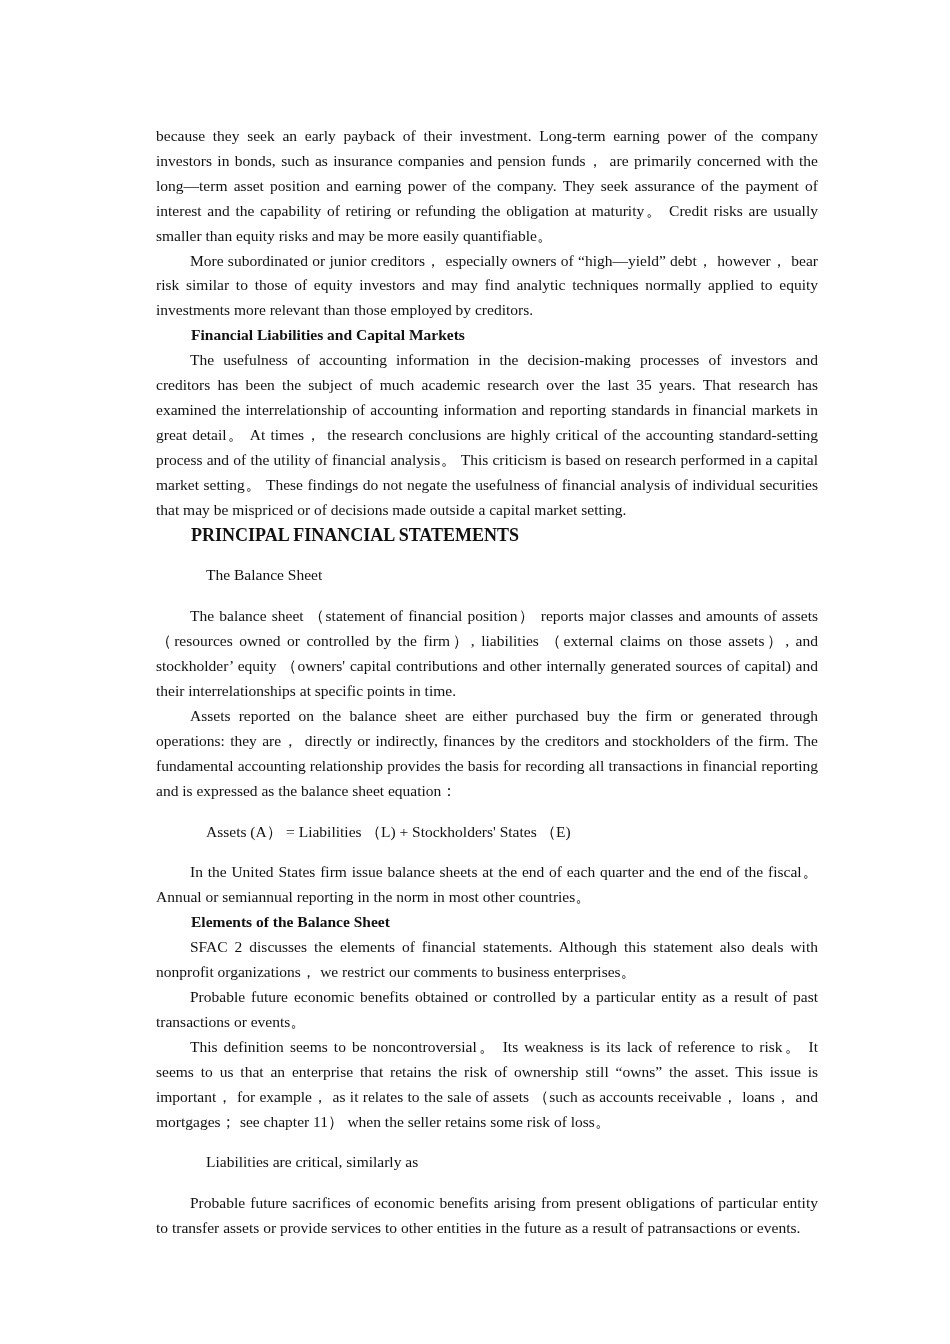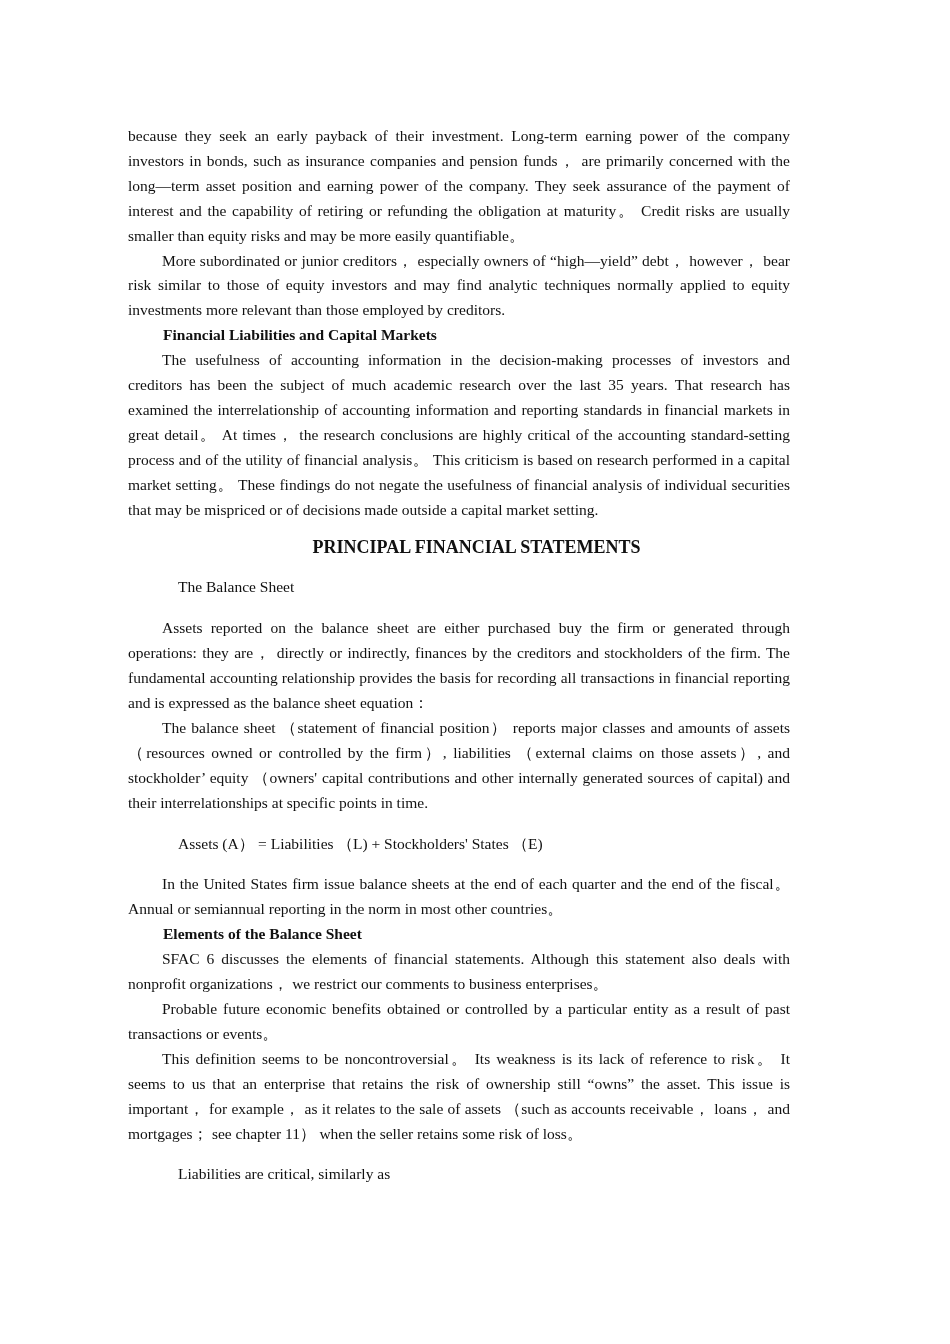--- a/index.html
+++ b/index.html
@@ -1,39 +1,40 @@
 <!DOCTYPE html>
 <html><head>
 <meta charset="utf-8">
 <style>
   html, body { margin: 0; padding: 0; background: #ffffff; }
   body { width: 950px; height: 1344px; position: relative; overflow: hidden; }
   .page {
-    position: absolute; left: 128px; top: 124px; width: 662px;
+    position: absolute; left: 156px; top: 124px; width: 662px;
     font-family: "Liberation Serif", serif; font-size: 15.5px; line-height: 24.9px;
     color: #111111;
   }
   .p { margin: 0; text-align: justify; text-indent: 34px; }
   .h { margin: 0; text-indent: 35px; font-weight: bold; }
-  .h-big { margin: 12px; text-indent: 35px; font-weight: bold; font-size: 18px; line-height: 24.9px; text-align: center; }
+  .h-big { margin: 0; text-indent: 35px; font-weight: bold; font-size: 18px; line-height: 24.9px; }
   .plain { margin: 16px; text-indent: 34px; }
   .first { text-indent: 0; }
 </style>
 </head>
 <body>
 
 <div class="page">
   <p class="p first">because they seek an early payback of their investment. Long-term earning power of the company investors in bonds, such as insurance companies and pension funds， are primarily concerned with the long—term asset position and earning power of the company. They seek assurance of the payment of interest and the capability of retiring or refunding the obligation at maturity。 Credit risks are usually smaller than equity risks and may be more easily quantifiable。</p>
   <p class="p">More subordinated or junior creditors， especially owners of “high—yield” debt， however， bear risk similar to those of equity investors and may find analytic techniques normally applied to equity investments more relevant than those employed by creditors.</p>
   <p class="h">Financial Liabilities and Capital Markets</p>
   <p class="p">The usefulness of accounting information in the decision-making processes of investors and creditors has been the subject of much academic research over the last 35 years. That research has examined the interrelationship of accounting information and reporting standards in financial markets in great detail。 At times， the research conclusions are highly critical of the accounting standard-setting process and of the utility of financial analysis。 This criticism is based on research performed in a capital market setting。 These findings do not negate the usefulness of financial analysis of individual securities that may be mispriced or of decisions made outside a capital market setting.</p>
   <p class="h-big">PRINCIPAL FINANCIAL STATEMENTS</p>
   <p class="plain">The Balance Sheet</p>
+  <p class="p">The balance sheet （statement of financial position） reports major classes and amounts of assets （resources owned or controlled by the firm）, liabilities （external claims on those assets）, and stockholder’ equity （owners' capital contributions and other internally generated sources of capital) and their interrelationships at specific points in time.</p>
   <p class="p">Assets reported on the balance sheet are either purchased buy the firm or generated through operations: they are， directly or indirectly, finances by the creditors and stockholders of the firm. The fundamental accounting relationship provides the basis for recording all transactions in financial reporting and is expressed as the balance sheet equation：</p>
-  <p class="p">The balance sheet （statement of financial position） reports major classes and amounts of assets （resources owned or controlled by the firm）, liabilities （external claims on those assets）, and stockholder’ equity （owners' capital contributions and other internally generated sources of capital) and their interrelationships at specific points in time.</p>
   <p class="plain">Assets (A） = Liabilities （L) + Stockholders' States （E)</p>
   <p class="p">In the United States firm issue balance sheets at the end of each quarter and the end of the fiscal。 Annual or semiannual reporting in the norm in most other countries。</p>
   <p class="h">Elements of the Balance Sheet</p>
-  <p class="p">SFAC 6 discusses the elements of financial statements. Although this statement also deals with nonprofit organizations， we restrict our comments to business enterprises。</p>
+  <p class="p">SFAC 2 discusses the elements of financial statements. Although this statement also deals with nonprofit organizations， we restrict our comments to business enterprises。</p>
   <p class="p">Probable future economic benefits obtained or controlled by a particular entity as a result of past transactions or events。</p>
   <p class="p">This definition seems to be noncontroversial。 Its weakness is its lack of reference to risk。 It seems to us that an enterprise that retains the risk of ownership still “owns” the asset. This issue is important， for example， as it relates to the sale of assets （such as accounts receivable， loans， and mortgages； see chapter 11） when the seller retains some risk of loss。</p>
   <p class="plain">Liabilities are critical, similarly as</p>
+  <p class="p">Probable future sacrifices of economic benefits arising from present obligations of particular entity to transfer assets or provide services to other entities in the future as a result of patransactions or events.</p>
 </div>
 
 </body></html>

